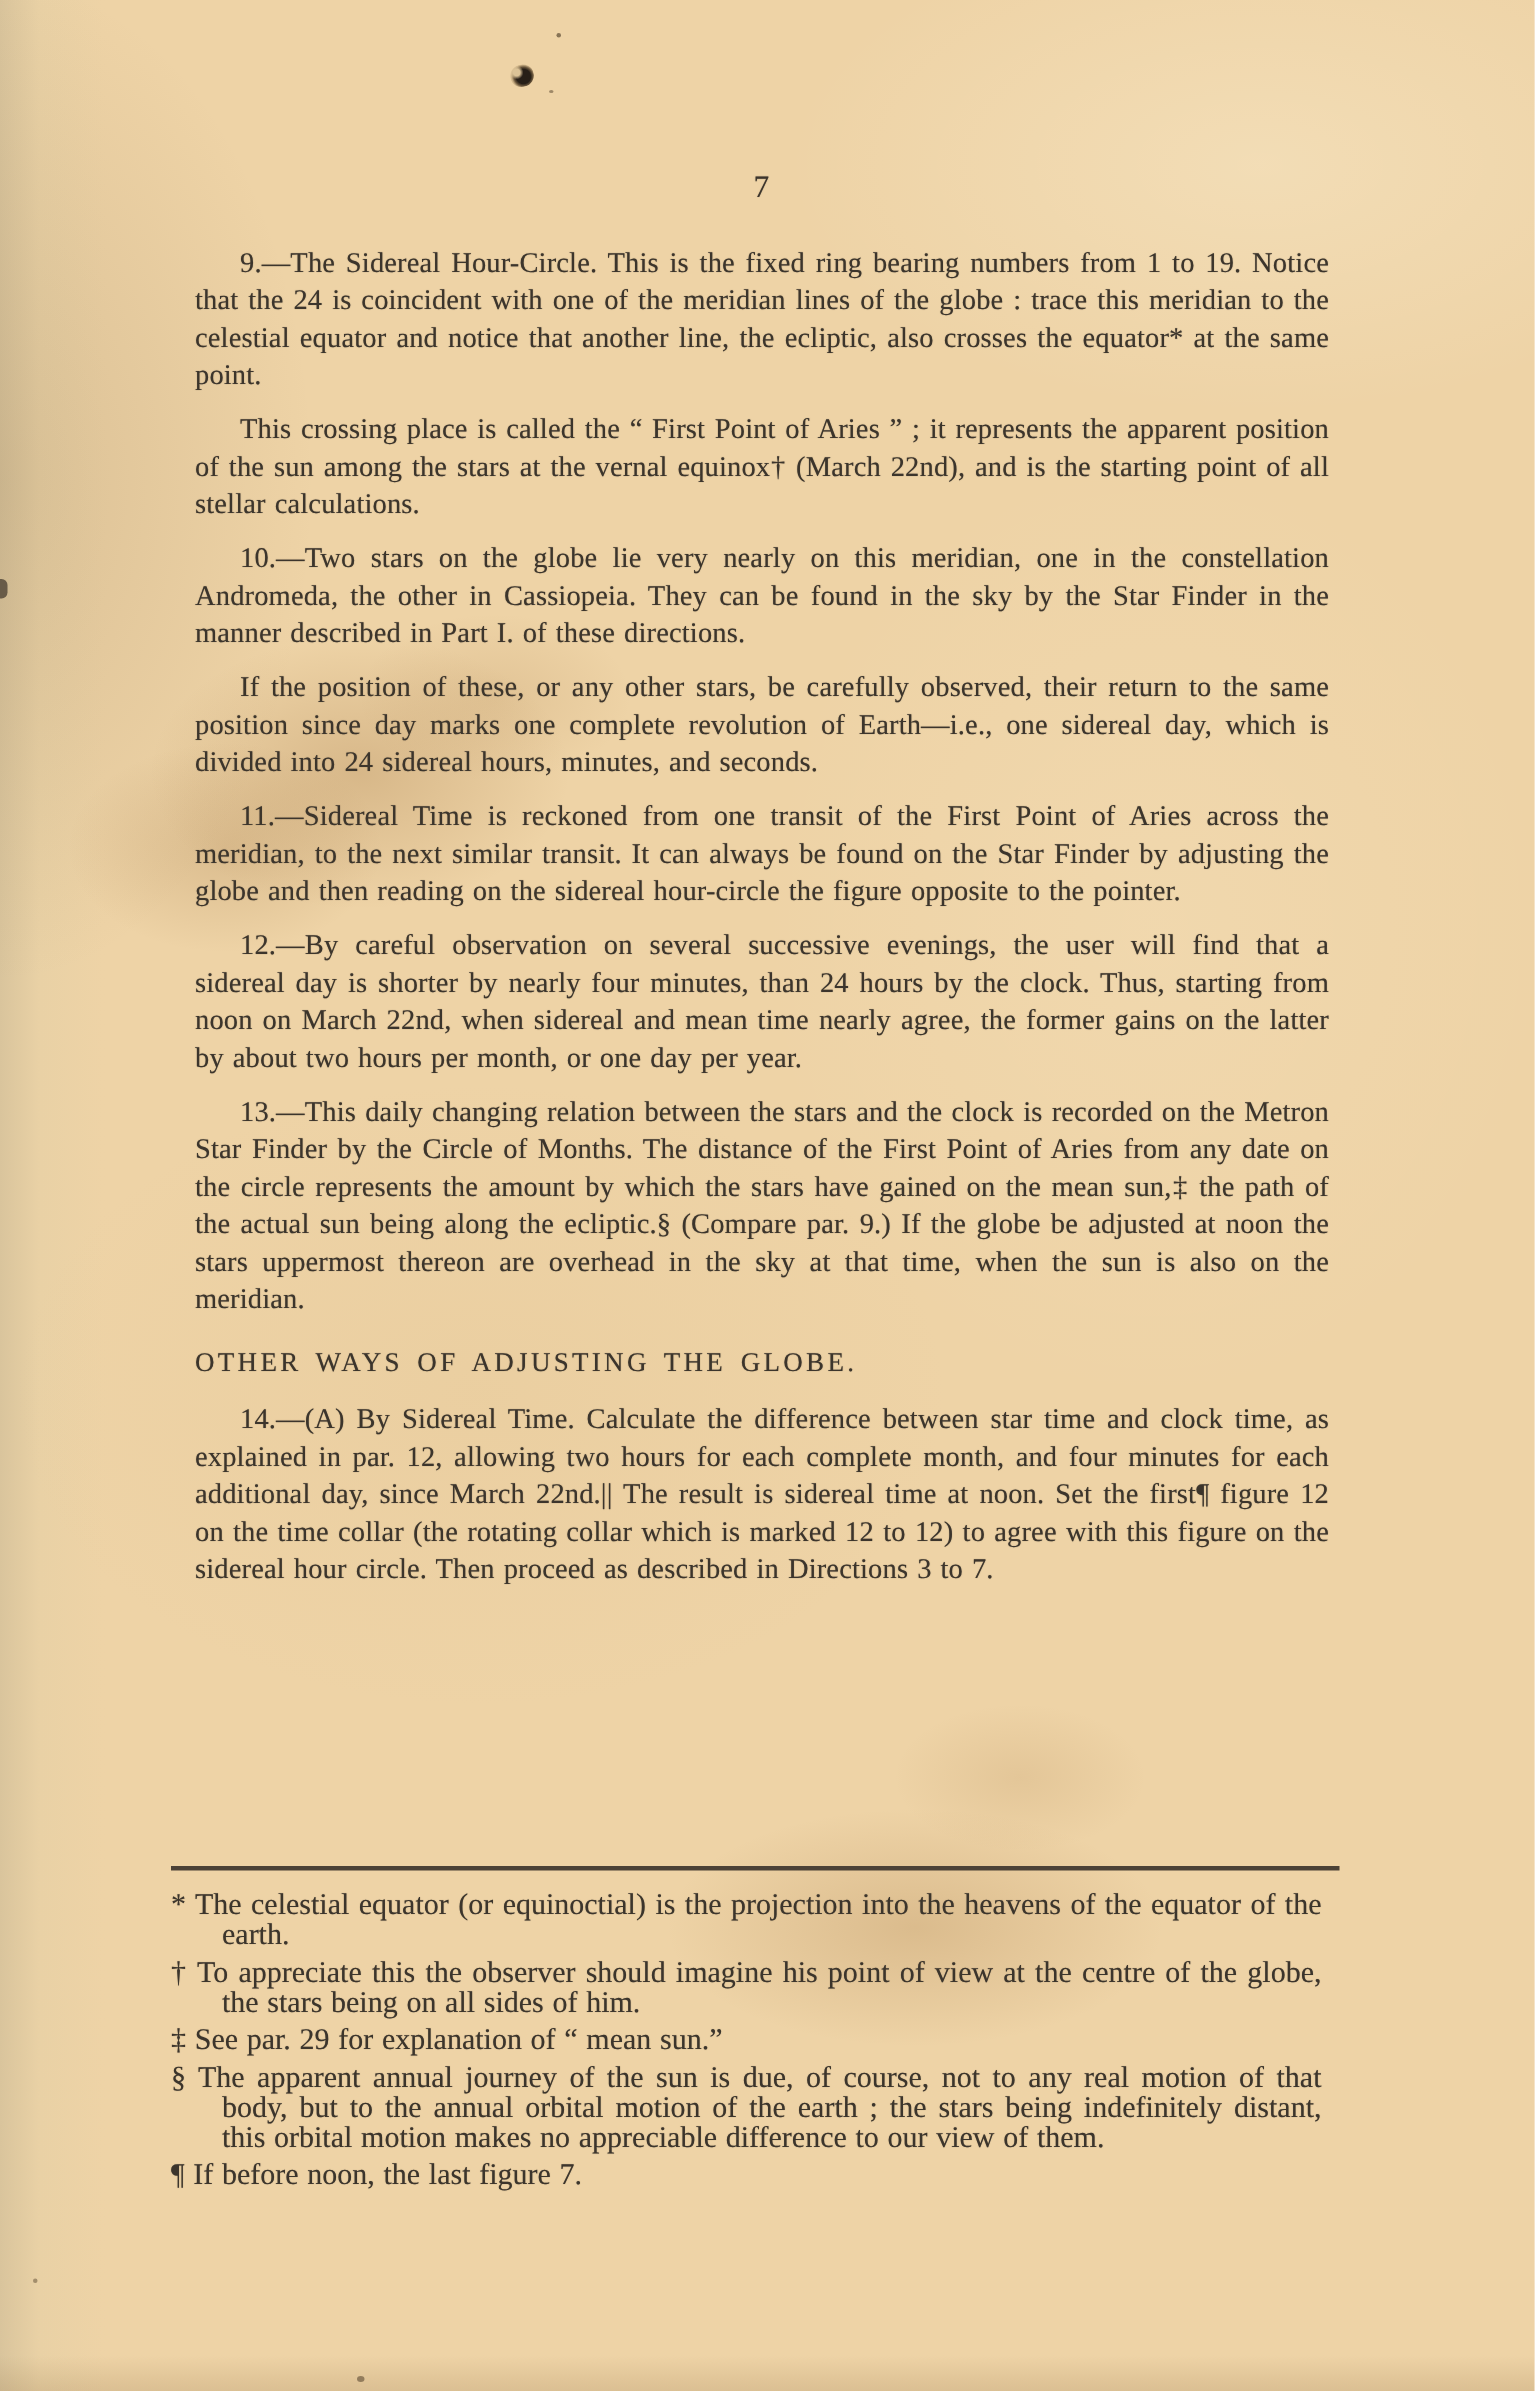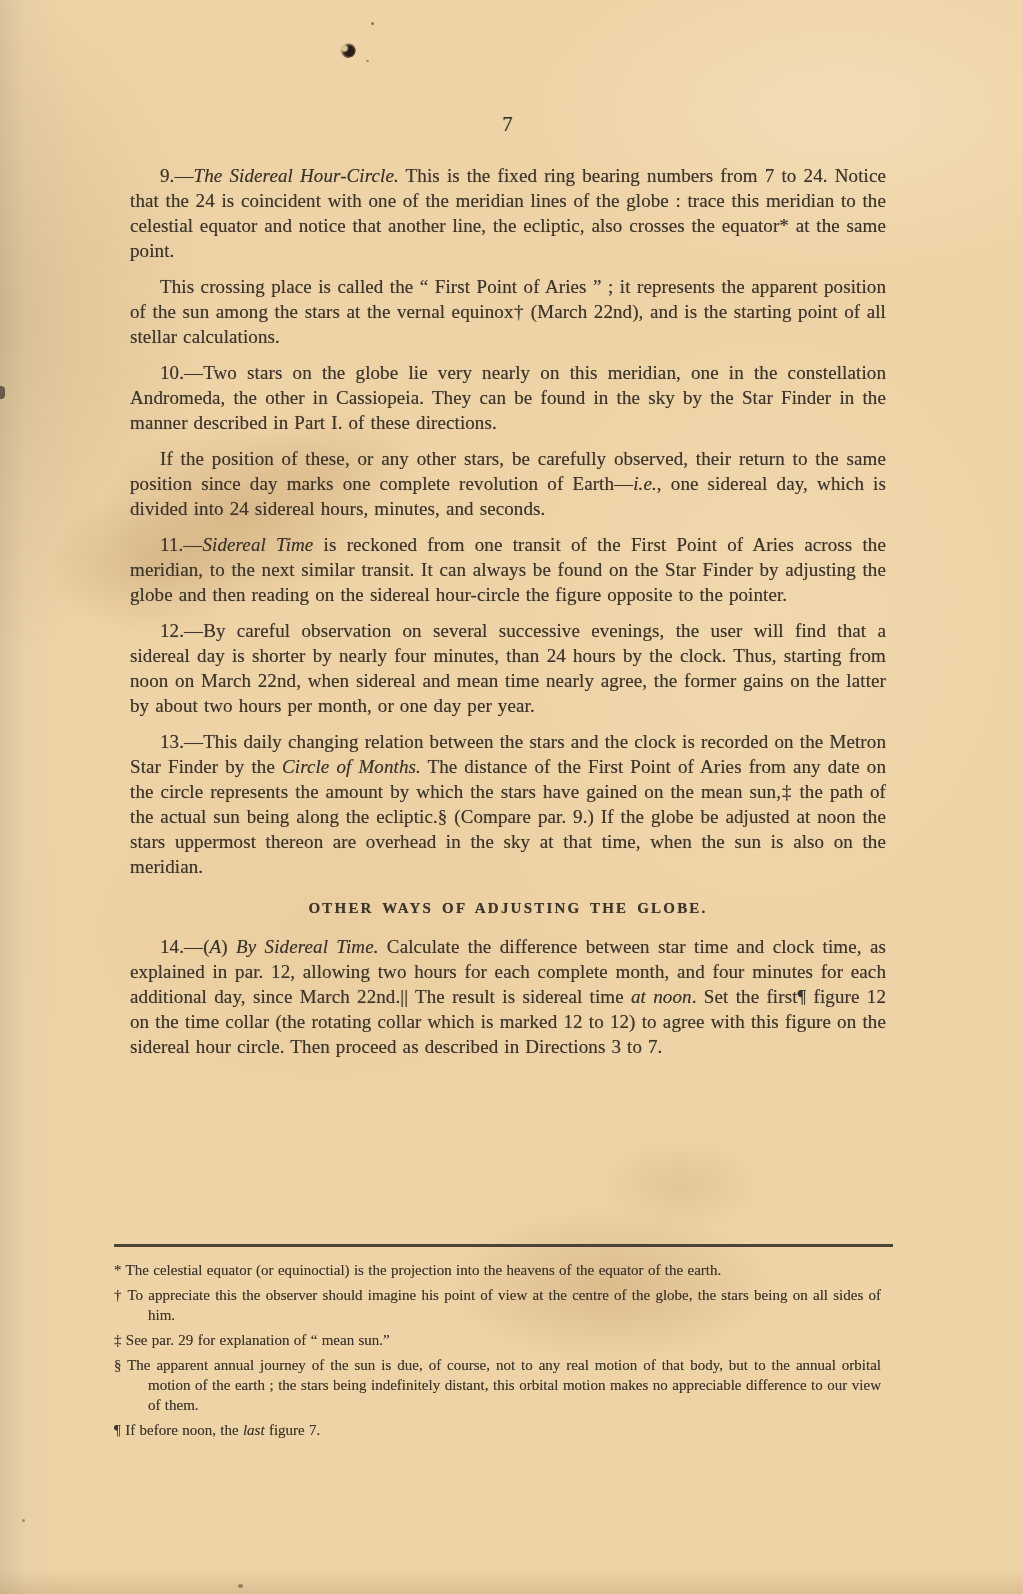--- a/index.html
+++ b/index.html
@@ -31,51 +31,50 @@
     position: absolute;
     left: 130px; right: 137px; top: 163px;
     font-size: 19px;
     line-height: 25px;
     text-align: justify;
     word-spacing: 0.06em;
     letter-spacing: 0.1px;
     text-shadow: 0 0 0.7px rgba(60,53,44,0.55);
   }
   .body-text p { margin: 0 0 11px 0; text-indent: 30px; }
-  .it { font-style: italic; }
+  .it { }
   .page-number {
     position: absolute;
     left: 130px; width: 756px; top: 112px;
     text-align: center;
     font-size: 21px;
     letter-spacing: 1px;
     text-shadow: 0 0 0.7px rgba(60,53,44,0.55);
   }
   .section-heading {
     margin: 17px 0 13px 0;
-    text-align: center;
-    font-size: 15px;
-    font-weight: bold;
+    font-size: 18px;
+    font-weight: normal;
     letter-spacing: 2.2px;
     word-spacing: 3px;
     text-indent: 0;
     text-shadow: 0 0 0.7px rgba(60,53,44,0.6);
   }
   .footnotes-block {
     position: absolute;
     left: 114px; right: 130px; top: 1244px;
   }
   .footnote-rule {
     border: none;
     border-top: 3px solid #4c4237;
     margin: 0 0 13px 0;
   }
   .footnote {
     margin: 0 12px 5px 0;
-    font-size: 15px;
+    font-size: 20px;
     line-height: 20px;
     text-align: justify;
     padding-left: 34px;
     text-indent: -34px;
     word-spacing: 0.04em;
     text-shadow: 0 0 0.6px rgba(60,53,44,0.5);
   }
   
   .ink-blot {
     position: absolute; left: 340px; top: 43px;
@@ -107,21 +106,21 @@
   <div class="ink-blot"></div>
   <div class="speck speck-1"></div>
   <div class="speck speck-2"></div>
   <div class="speck speck-3"></div>
   <div class="speck speck-4"></div>
   <div class="edge-tick"></div>
 
   <div class="page-number">7</div>
 
   <div class="body-text">
-    <p><span>9.—</span><span class="it">The Sidereal Hour-Circle.</span><span>  This is the fixed ring bearing numbers from 7 to 24.  Notice that the 24 is coincident with one of the meridian lines of the globe : trace this meridian to the celestial equator and notice that another line, the ecliptic, also crosses the equator* at the same point.</span></p>
+    <p><span>9.—</span><span class="it">The Sidereal Hour-Circle.</span><span>  This is the fixed ring bearing numbers from 1 to 19.  Notice that the 24 is coincident with one of the meridian lines of the globe : trace this meridian to the celestial equator and notice that another line, the ecliptic, also crosses the equator* at the same point.</span></p>
     <p><span>This crossing place is called the “ First Point of Aries ” ; it represents the apparent position of the sun among the stars at the vernal equinox† (March 22nd), and is the starting point of all stellar calculations.</span></p>
     <p><span>10.—Two stars on the globe lie very nearly on this meridian, one in the constellation Andromeda, the other in Cassiopeia.  They can be found in the sky by the Star Finder in the manner described in Part I. of these directions.</span></p>
     <p><span>If the position of these, or any other stars, be carefully observed, their return to the same position since day marks one complete revolution of Earth—</span><span class="it">i.e.</span><span>, one sidereal day, which is divided into 24 sidereal hours, minutes, and seconds.</span></p>
     <p><span>11.—</span><span class="it">Sidereal Time</span><span> is reckoned from one transit of the First Point of Aries across the meridian, to the next similar transit.  It can always be found on the Star Finder by adjusting the globe and then reading on the sidereal hour-circle the figure opposite to the pointer.</span></p>
     <p><span>12.—By careful observation on several successive evenings, the user will find that a sidereal day is shorter by nearly four minutes, than 24 hours by the clock.  Thus, starting from noon on March 22nd, when sidereal and mean time nearly agree, the former gains on the latter by about two hours per month, or one day per year.</span></p>
     <p><span>13.—This daily changing relation between the stars and the clock is recorded on the Metron Star Finder by the </span><span class="it">Circle of Months.</span><span>  The distance of the First Point of Aries from any date on the circle represents the amount by which the stars have gained on the mean sun,‡ the path of the actual sun being along the ecliptic.§ (Compare par. 9.)  If the globe be adjusted at noon the stars uppermost thereon are overhead in the sky at that time, when the sun is also on the meridian.</span></p>
     <h2 class="section-heading">OTHER WAYS OF ADJUSTING THE GLOBE.</h2>
     <p><span>14.—(</span><span class="it">A</span><span>) </span><span class="it">By Sidereal Time.</span><span>  Calculate the difference between star time and clock time, as explained in par. 12, allowing two hours for each complete month, and four minutes for each additional day, since March 22nd.||  The result is sidereal time </span><span class="it">at noon</span><span>.  Set the first¶ figure 12 on the time collar (the rotating collar which is marked 12 to 12) to agree with this figure on the sidereal hour circle.  Then proceed as described in Directions 3 to 7.</span></p>
   </div>
 

